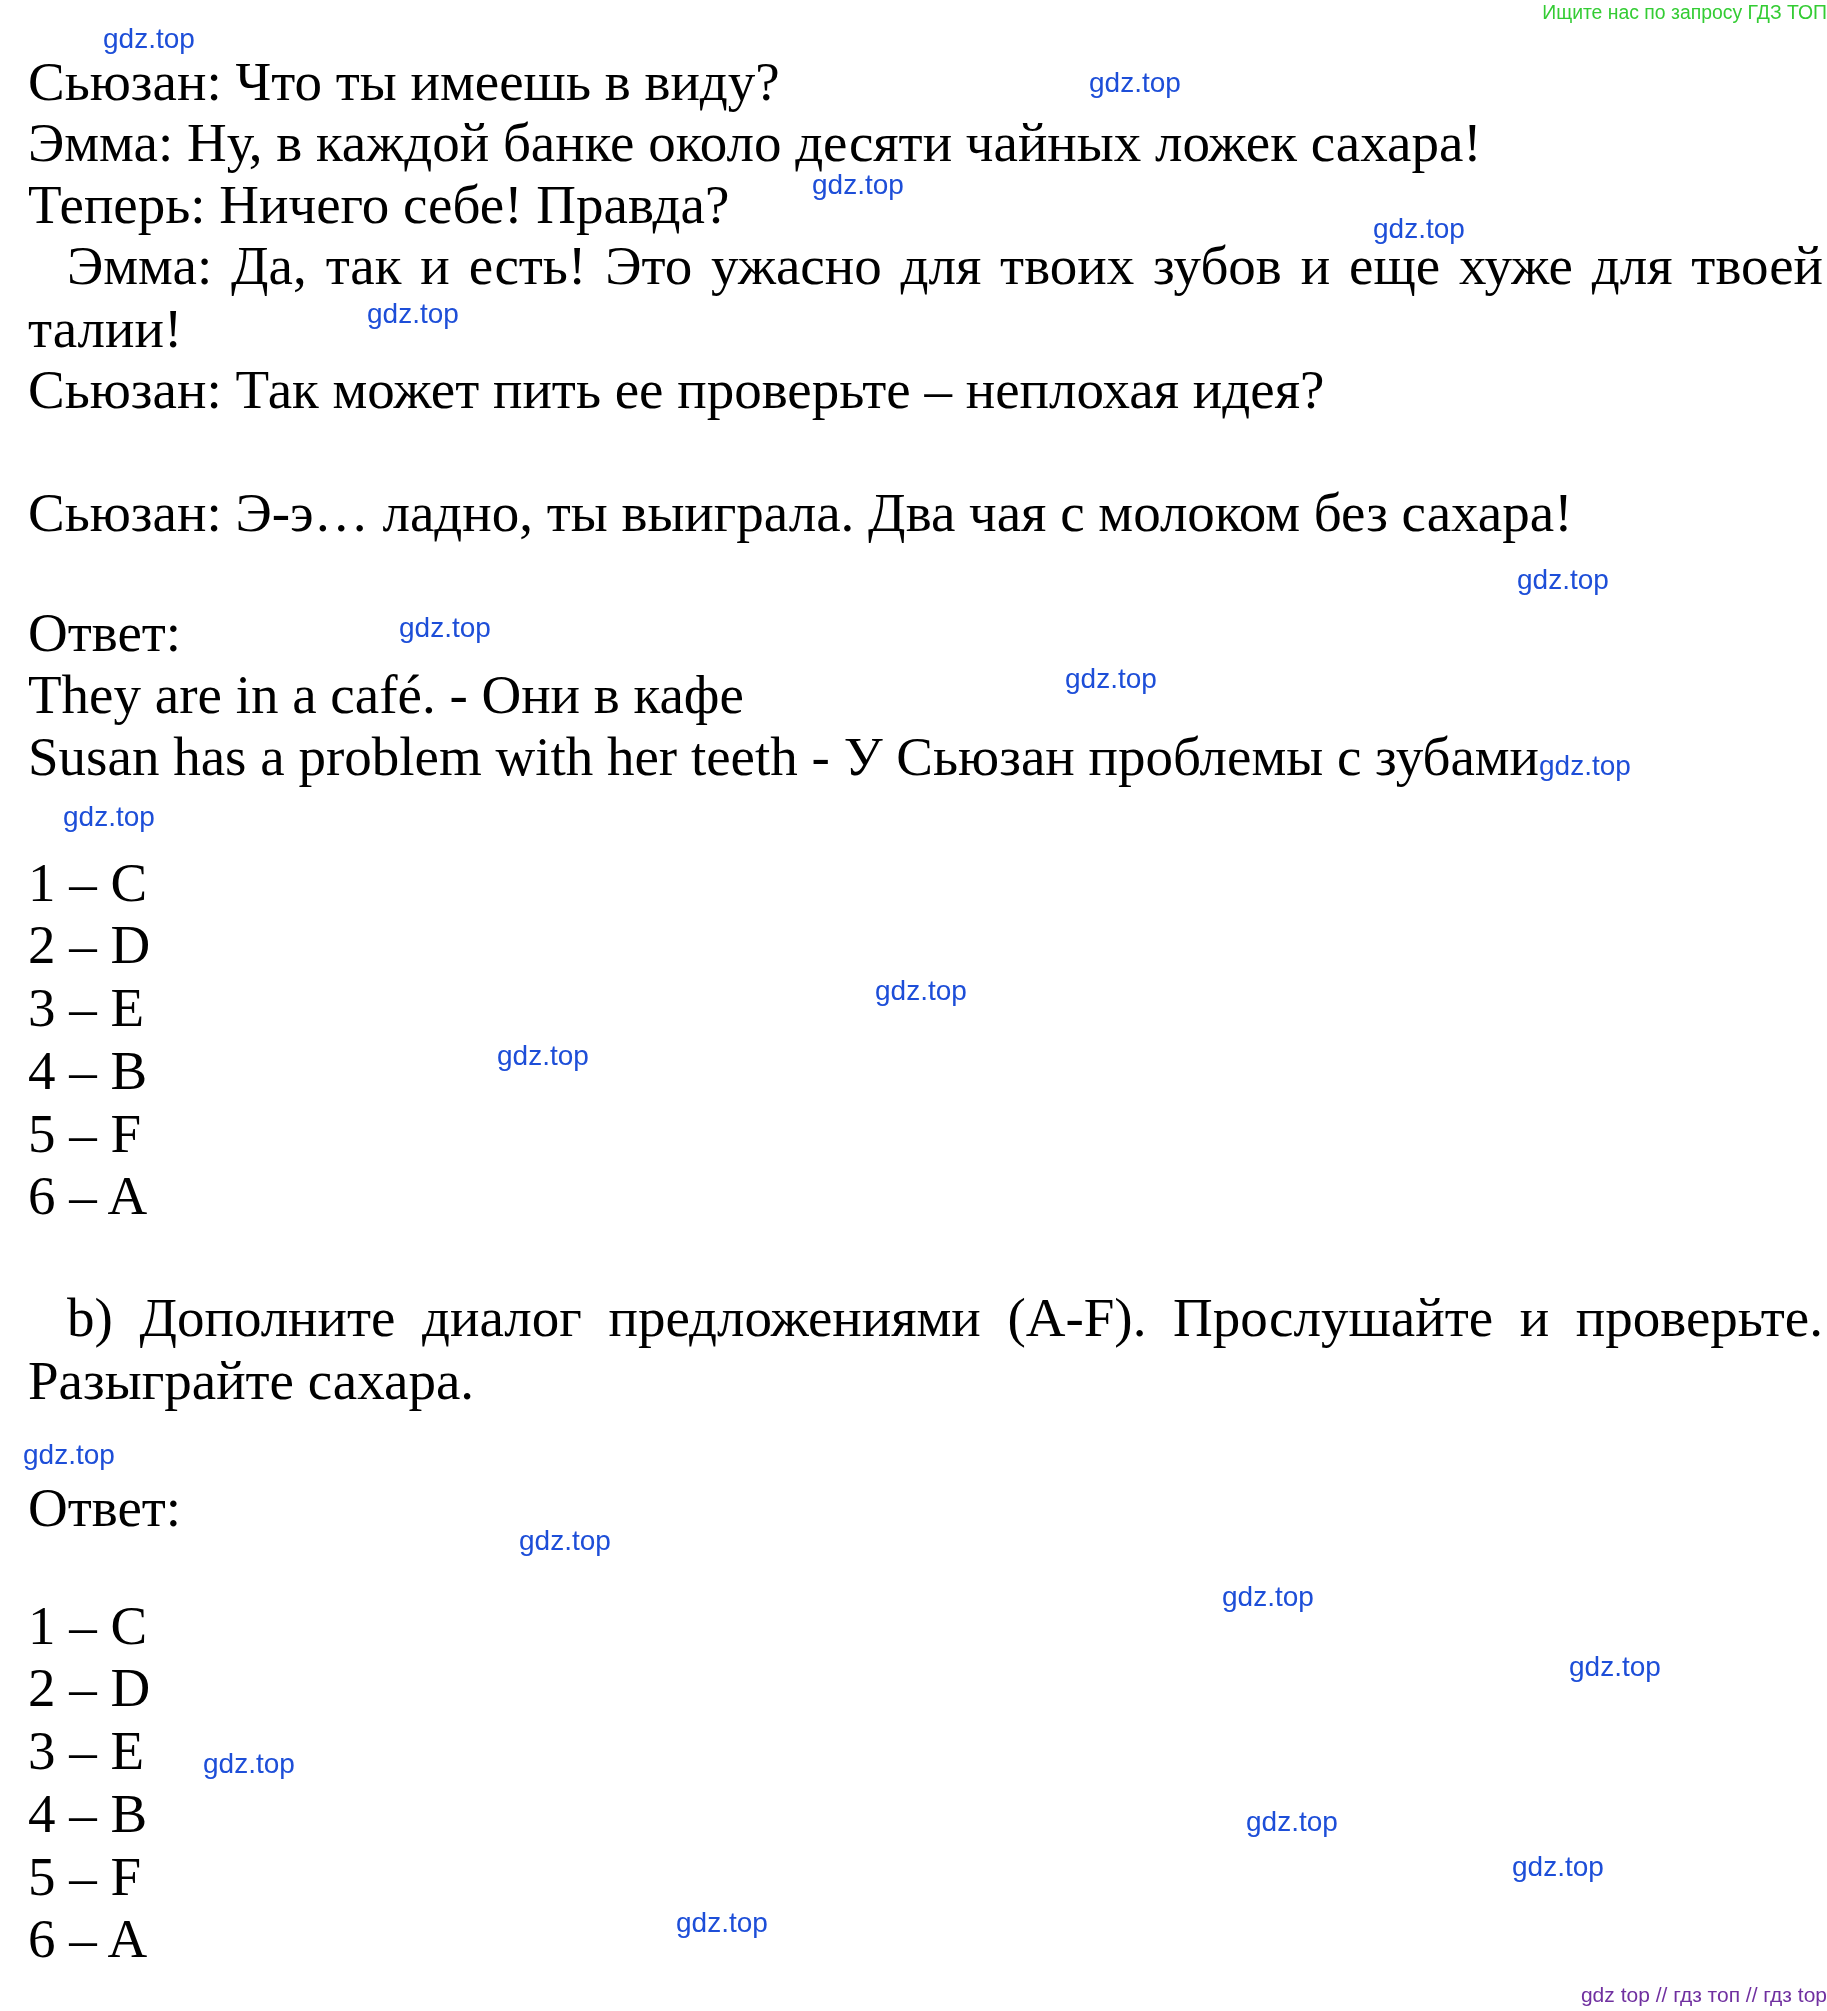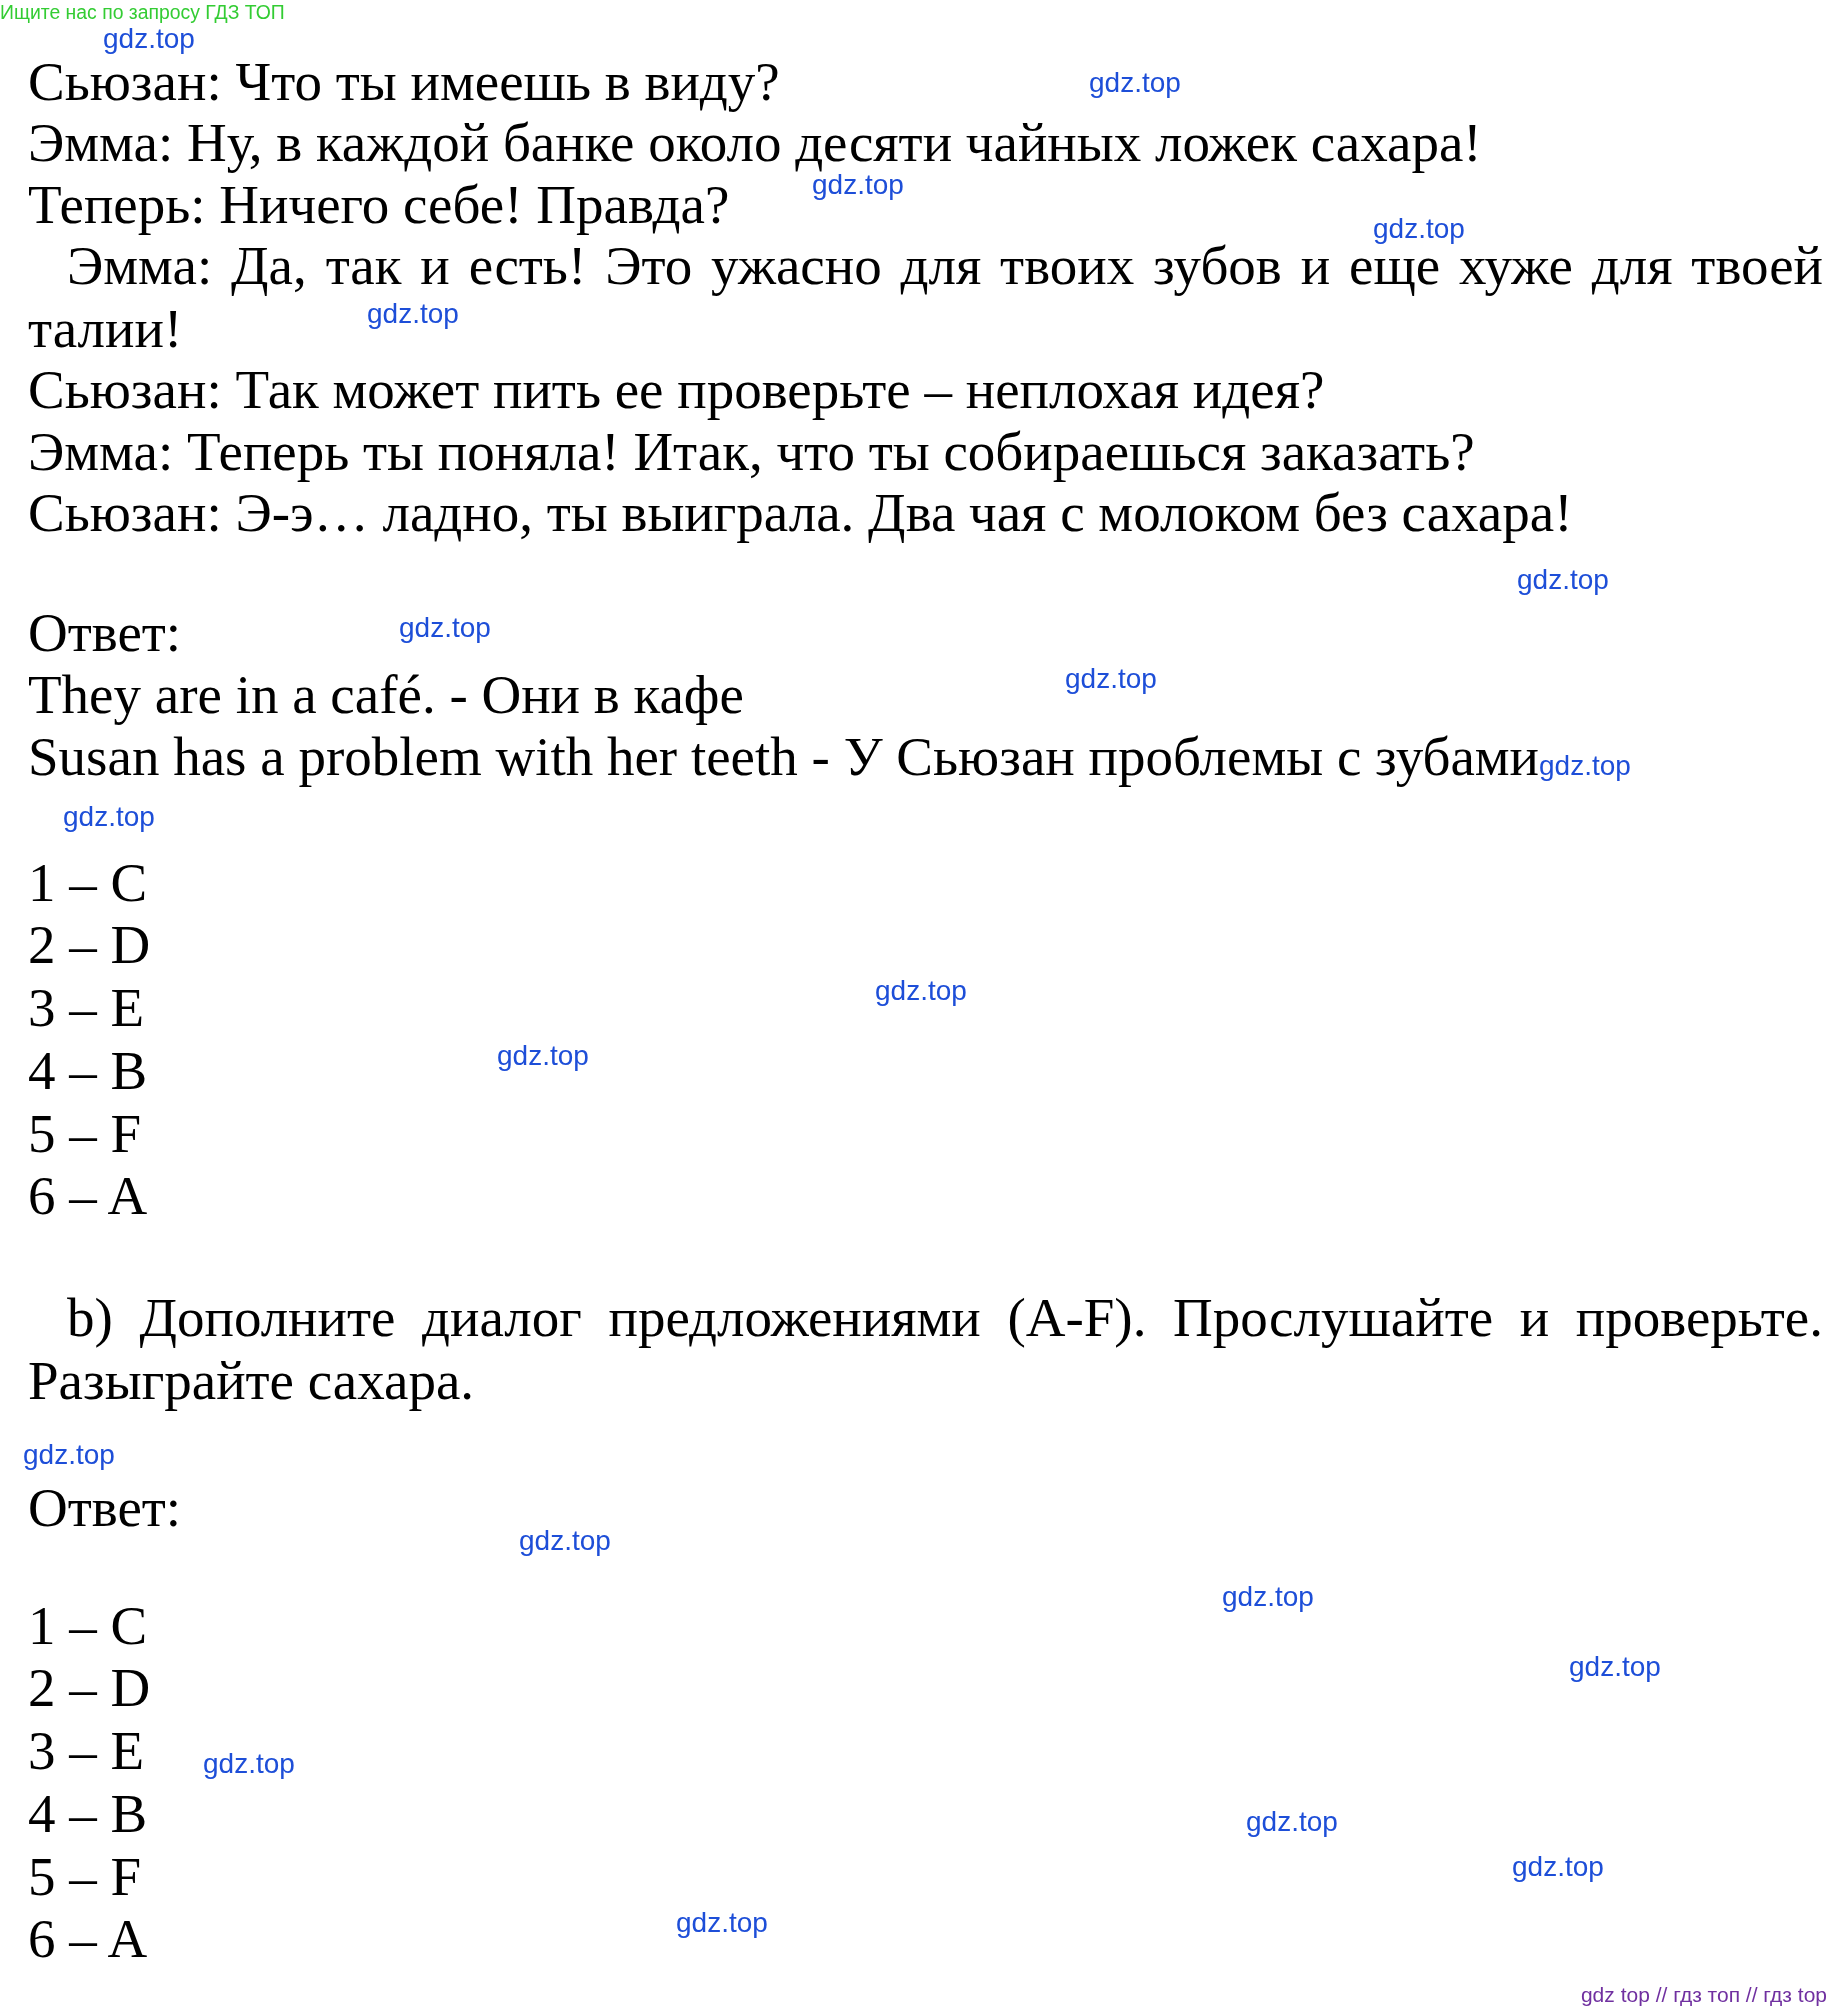--- a/index.html
+++ b/index.html
@@ -5,21 +5,21 @@
   html,body{margin:0;padding:0;background:#ffffff;}
   #page{
     position:relative;
     width:1827px;height:2012px;
     background:#ffffff;
     overflow:hidden;
     font-family:"Liberation Serif", serif;
   }
   .hdr{
     position:absolute;top:0.9px;left:0;width:1827px;
-    text-align:left;
+    text-align:right;
     font-family:"Liberation Sans", sans-serif;
     font-size:19.4px;line-height:1.2;
     color:#33cc33;
   }
   .ftr{
     position:absolute;top:1982px;left:0;width:1827px;
     text-align:right;
     font-family:"Liberation Sans", sans-serif;
     font-size:21px;line-height:1.2;
     color:#7030a0;
@@ -51,21 +51,20 @@
 <div id="page">
 
   <div class="hdr">Ищите нас по запросу ГДЗ ТОП</div>
 
   <div class="line" style="top:54px">Сьюзан: Что ты имеешь в виду?</div>
   <div class="line" style="top:115px">Эмма: Ну, в каждой банке около десяти чайных ложек сахара!</div>
   <div class="line" style="top:177px">Теперь: Ничего себе! Правда?</div>
   <div class="line just" style="top:238px">Эмма: Да, так и есть! Это ужасно для твоих зубов и еще хуже для твоей</div>
   <div class="line" style="top:301px">талии!</div>
   <div class="line" style="top:362px">Сьюзан: Так может пить ее проверьте – неплохая идея?</div>
-  <div class="line" style="top:424px">Эмма: Теперь ты поняла! Итак, что ты собираешься заказать?</div>
   <div class="line" style="top:485px">Сьюзан: Э-э… ладно, ты выиграла. Два чая с молоком без сахара!</div>
 
   <div class="line" style="top:605px">Ответ:</div>
   <div class="line" style="top:667px">They are in a café. - Они в кафе</div>
   <div class="line" style="top:729px">Susan has a problem with her teeth - У Сьюзан проблемы с зубами</div>
 
   <div class="line" style="top:855px">1 – C</div>
   <div class="line" style="top:917px">2 – D</div>
   <div class="line" style="top:980px">3 – E</div>
   <div class="line" style="top:1043px">4 – B</div>

